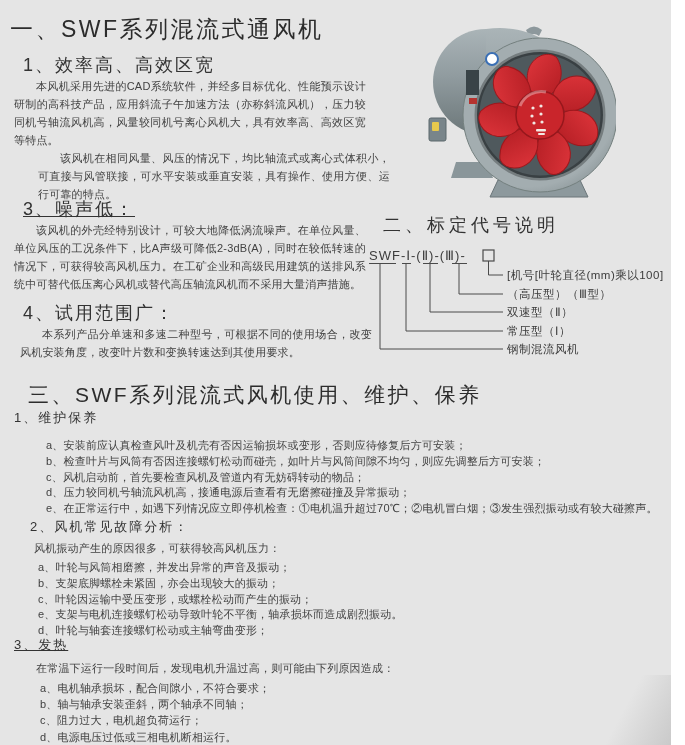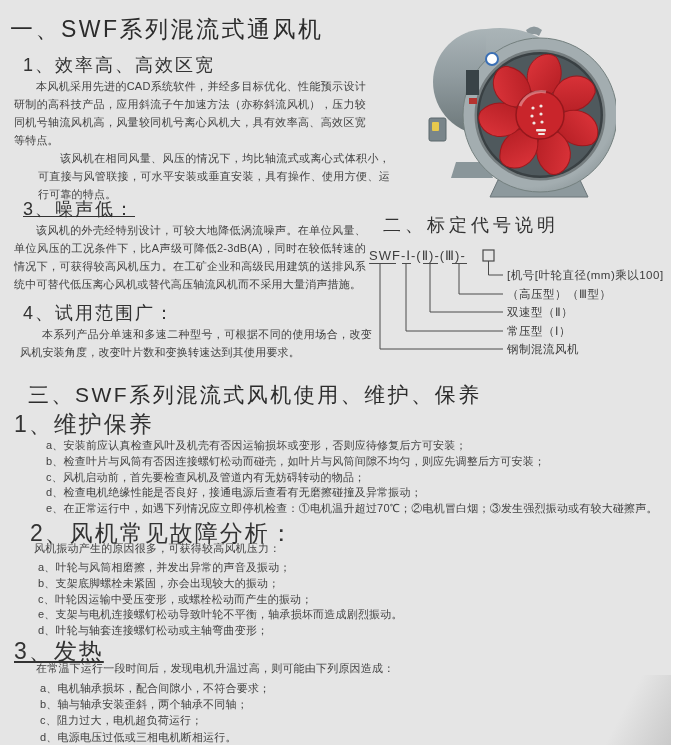--- a/index.html
+++ b/index.html
@@ -3,21 +3,21 @@
 <meta charset="utf-8">
 <style>
   html,body{margin:0;padding:0;background:#fff;}
   .page{
     position:relative;width:671px;height:745px;background:#e5e5e5;overflow:hidden;
     font-family:"Liberation Sans",sans-serif;color:#414141;
   }
   .abs{position:absolute;}
   .h1{font-size:23px;letter-spacing:2.5px;color:#2c2c2c;font-weight:500;white-space:nowrap;}
   .h2{font-size:18px;letter-spacing:2px;color:#333333;font-weight:500;white-space:nowrap;margin-left:9px;}
-  .h2s{font-size:23px;letter-spacing:2px;color:#333333;font-weight:500;white-space:nowrap;}
+  .h2s{font-size:13px;letter-spacing:2px;color:#333333;font-weight:500;white-space:nowrap;}
   .para{font-size:11px;line-height:18px;color:#424242;text-align:justify;
         text-indent:2em;width:352px;letter-spacing:0.2px;}
   .intro{font-size:11px;line-height:16px;color:#424242;white-space:nowrap;letter-spacing:0.2px;}
   .list{list-style:none;margin:4px;padding:0;}
   .list li{font-size:11px;line-height:15.8px;color:#424242;white-space:nowrap;letter-spacing:0.2px;}
   .code-svg text{font-family:"Liberation Sans",sans-serif;fill:#3c3c3c;}
   .code-label{font-size:11.5px;letter-spacing:0.5px;}
   .code-main{font-size:13px;letter-spacing:1px;}
   .corner-shade{
     right:0;bottom:0;width:110px;height:70px;
@@ -138,21 +138,21 @@
     <text x="141" y="107" class="code-label">钢制混流风机</text>
   </svg>
 
   <div class="abs h1" style="left:8px;top:381px;font-size:21px;margin-left:20px;">三、SWF系列混流式风机使用、维护、保养</div>
 
   <div class="abs h2s" style="left:14px;top:409px;">1、维护保养</div>
   <ul class="abs list" style="left:42px;top:434px;">
     <li>a、安装前应认真检查风叶及机壳有否因运输损坏或变形，否则应待修复后方可安装；</li>
     <li>b、检查叶片与风筒有否因连接螺钉松动而碰壳，如叶片与风筒间隙不均匀，则应先调整后方可安装；</li>
     <li>c、风机启动前，首先要检查风机及管道内有无妨碍转动的物品；</li>
-    <li>d、检查电机绝缘性能是否良好，接通电源后查看有无磨擦碰撞及异常振动；</li>
+    <li>d、压力较同机号轴流风机高，接通电源后查看有无磨擦碰撞及异常振动；</li>
     <li>e、在正常运行中，如遇下列情况应立即停机检查：①电机温升超过70℃；②电机冒白烟；③发生强烈振动或有较大碰擦声。</li>
   </ul>
 
   <div class="abs h2s" style="left:14px;top:518px;margin-left:16px;">2、风机常见故障分析：</div>
   <div class="abs intro" style="left:34px;top:540px;">风机振动产生的原因很多，可获得较高风机压力：</div>
   <ul class="abs list" style="left:34px;top:556px;">
     <li>a、叶轮与风筒相磨擦，并发出异常的声音及振动；</li>
     <li>b、支架底脚螺栓未紧固，亦会出现较大的振动；</li>
     <li>c、叶轮因运输中受压变形，或螺栓松动而产生的振动；</li>
     <li>e、支架与电机连接螺钉松动导致叶轮不平衡，轴承损坏而造成剧烈振动。</li>

